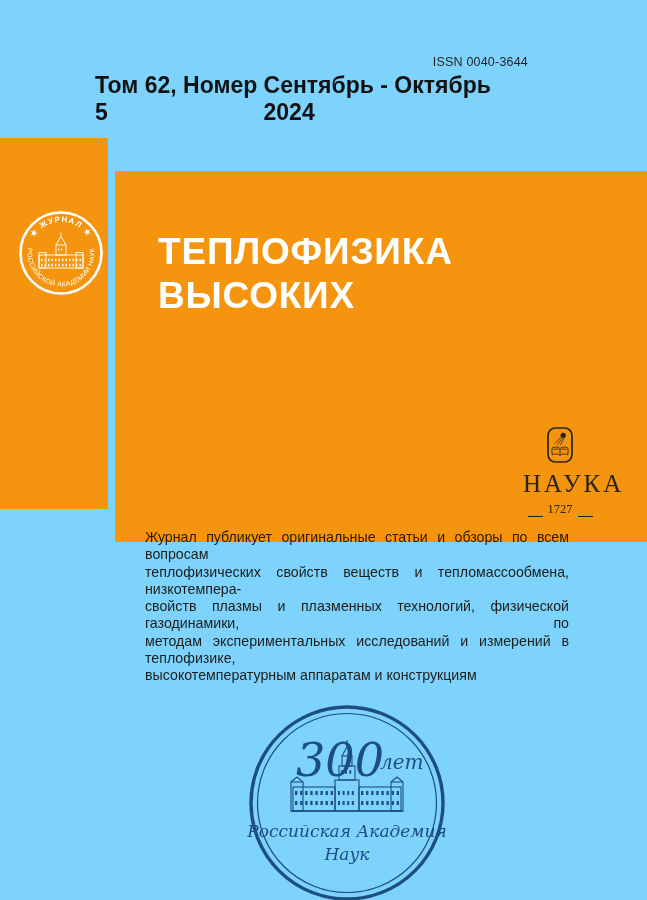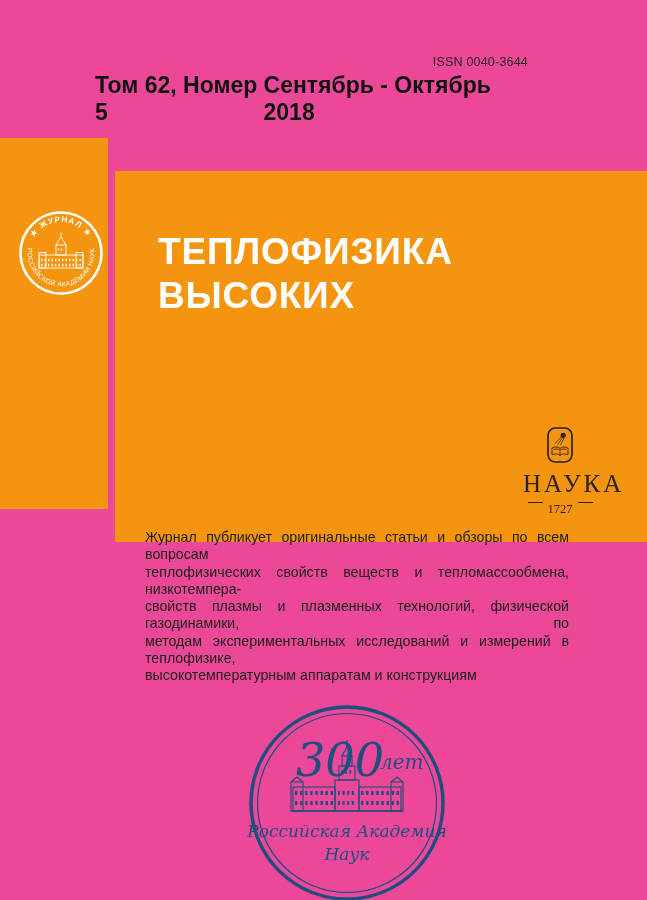--- a/index.html
+++ b/index.html
@@ -1,37 +1,37 @@
 <!DOCTYPE html>
 <html><head>
 <meta charset="utf-8">
 <style>
   html,body{margin:0;padding:0;background:#ffffff;}
-  .page{position:relative;width:647px;height:900px;background:#ec4899;overflow:hidden;
+  .page{position:relative;width:647px;height:900px;background:#7dd3fc;overflow:hidden;
         font-family:"Liberation Sans",sans-serif;color:#1a1a1a;}
 
   
   .issn{position:absolute;top:55px;left:95px;width:433px;text-align:right;
         font-size:12.5px;letter-spacing:.2px;color:#231f20;}
   .volrow{position:absolute;top:72px;left:95px;width:433px;display:flex;
           justify-content:space-between;font-weight:bold;font-size:23px;color:#111;}
 
   
   .strip{position:absolute;left:0;top:138px;width:108px;height:371px;background:#F5950F;}
   .mainblock{position:absolute;left:115px;top:138px;width:596px;height:371px;background:#F5950F;margin-top:33px;}
   .seal-svg{position:absolute;left:13px;top:67px;}
   .title{position:absolute;left:43px;top:59px;font-weight:bold;font-size:37px;
          line-height:44px;letter-spacing:.8px;color:#ffffff;white-space:nowrap;}
 
   
   .nauka{position:absolute;left:405px;top:256px;width:80px;text-align:center;color:#2A2319;}
   .nauka svg{display:block;margin:0 auto;}
   .nauka-name{margin-top:7px;font-family:Liberation Serif, serif;font-size:25px;
               letter-spacing:3px;padding-left:3px;color:#2A2319;}
-  .nauka-year{margin-top:4px;display:flex;align-items:flex-start;justify-content:center;gap:5px;
+  .nauka-year{margin-top:4px;display:flex;align-items:flex-end;justify-content:center;gap:5px;
               font-family:"Liberation Serif",serif;font-size:12.5px;color:#2A2319;}
   .nauka-year .dash{width:15px;height:1.4px;background:#2A2319;}
 
   
   .desc{position:absolute;left:145px;top:529px;width:424px;font-size:14.2px;
         line-height:17.3px;color:#1d1d1b;}
   .desc .ln{text-align:justify;text-align-last:justify;}
   .desc .ln.last{text-align:left;text-align-last:left;}
 
   
@@ -39,21 +39,21 @@
   .scr{font-family:"DejaVu Serif",serif;font-style:italic;}
 </style>
 </head>
 <body>
 
 <div class="page">
 
   <div class="issn">ISSN 0040-3644</div>
   <div class="volrow">
     <span>Том 62, Номер 5</span>
-    <span>Сентябрь - Октябрь 2018</span>
+    <span>Сентябрь - Октябрь 2024</span>
   </div>
 
   <div class="strip">
     <svg class="seal-svg" width="96" height="96" viewBox="0 0 96 96">
       <circle cx="48" cy="48" r="40.5" fill="none" stroke="#ffffff" stroke-width="2.6"></circle>
       <path id="sealTop" d="M 19.9,34.9 A 31 31 0 0 1 76.1,34.9" fill="none"></path>
       <path id="sealBot" d="M 16.9,35.5 A 33.5 33.5 0 1 0 79.1,35.5" fill="none"></path>
       <text font-family="Liberation Sans, sans-serif" font-size="8" font-weight="bold" fill="#ffffff" letter-spacing="1.1">
         <textPath href="#sealTop" startOffset="50%" text-anchor="middle">★ ЖУРНАЛ ★</textPath>
       </text>

